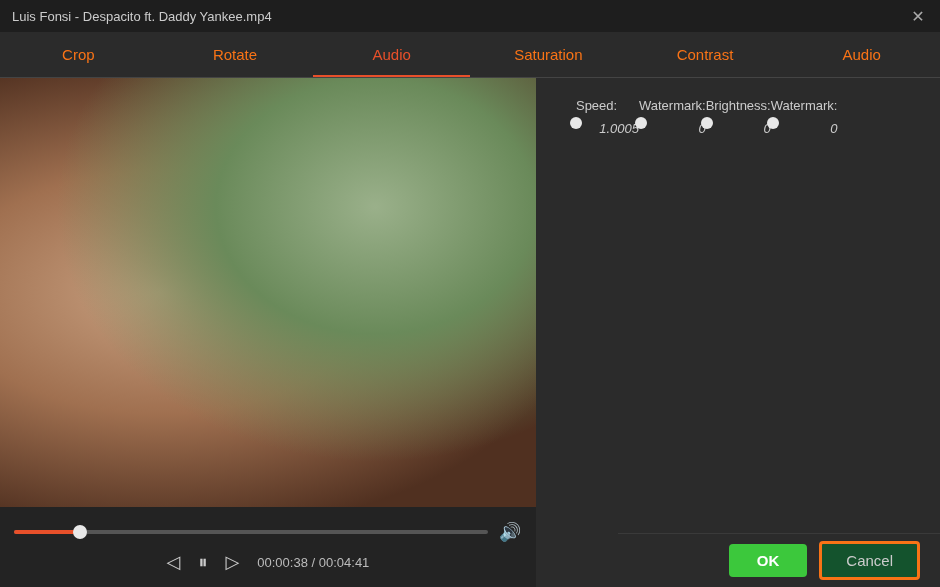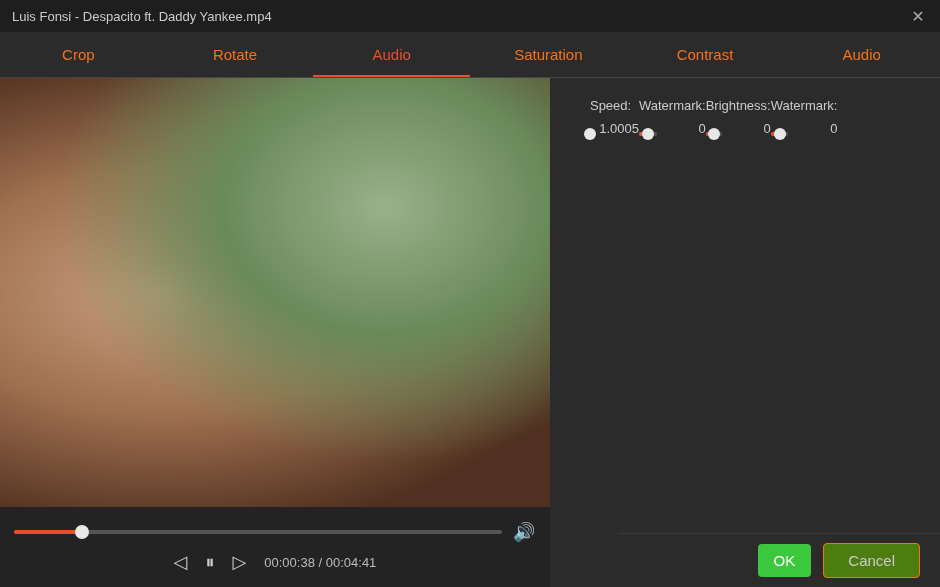--- a/index.html
+++ b/index.html
@@ -179,22 +179,23 @@
     .control-row {
       margin-bottom: 20px;
     }
     .control-label {
       font-size: 13px;
       color: #ccc;
       margin-bottom: 8px;
     }
     .slider-row {
       display: flex;
-      align-items: flex-end;
-      gap: 4px;
+      align-items: flex-start;
+      gap: 18px;
+      font-style: italic;
     }
     .slider-track {
       flex: 1;
       height: 4px;
       background: #555;
       border-radius: 2px;
       position: relative;
       cursor: pointer;
     }
     .slider-fill {
@@ -240,34 +241,34 @@
       height: 54px;
       background: #2b2b2b;
       display: flex;
       align-items: center;
       justify-content: flex-end;
       padding: 0 20px;
       gap: 12px;
       border-top: 1px solid #3a3a3a;
     }
     #ok-btn {
-      padding: 8px 16px;
+      padding: 8px 28px;
       background: #3cc83c;
       color: #fff;
       border: none;
       border-radius: 4px;
       font-size: 15px;
       cursor: pointer;
-      font-weight: 400;
+      font-weight: 700;
     }
     #cancel-btn {
       padding: 8px 24px;
-      background: #4d7c0f;
-      color: #ccc;
-      border: 1px solid #f97316;
+      background: #14532d;
+      color: #ccc;
+      border: 3px solid #f97316;
       border-radius: 4px;
       font-size: 15px;
       cursor: pointer;
     }
   </style>
 </head>
 <body>
 
 <div id="title-bar">
   <span id="title-text">Luis Fonsi - Despacito ft. Daddy Yankee.mp4</span>

